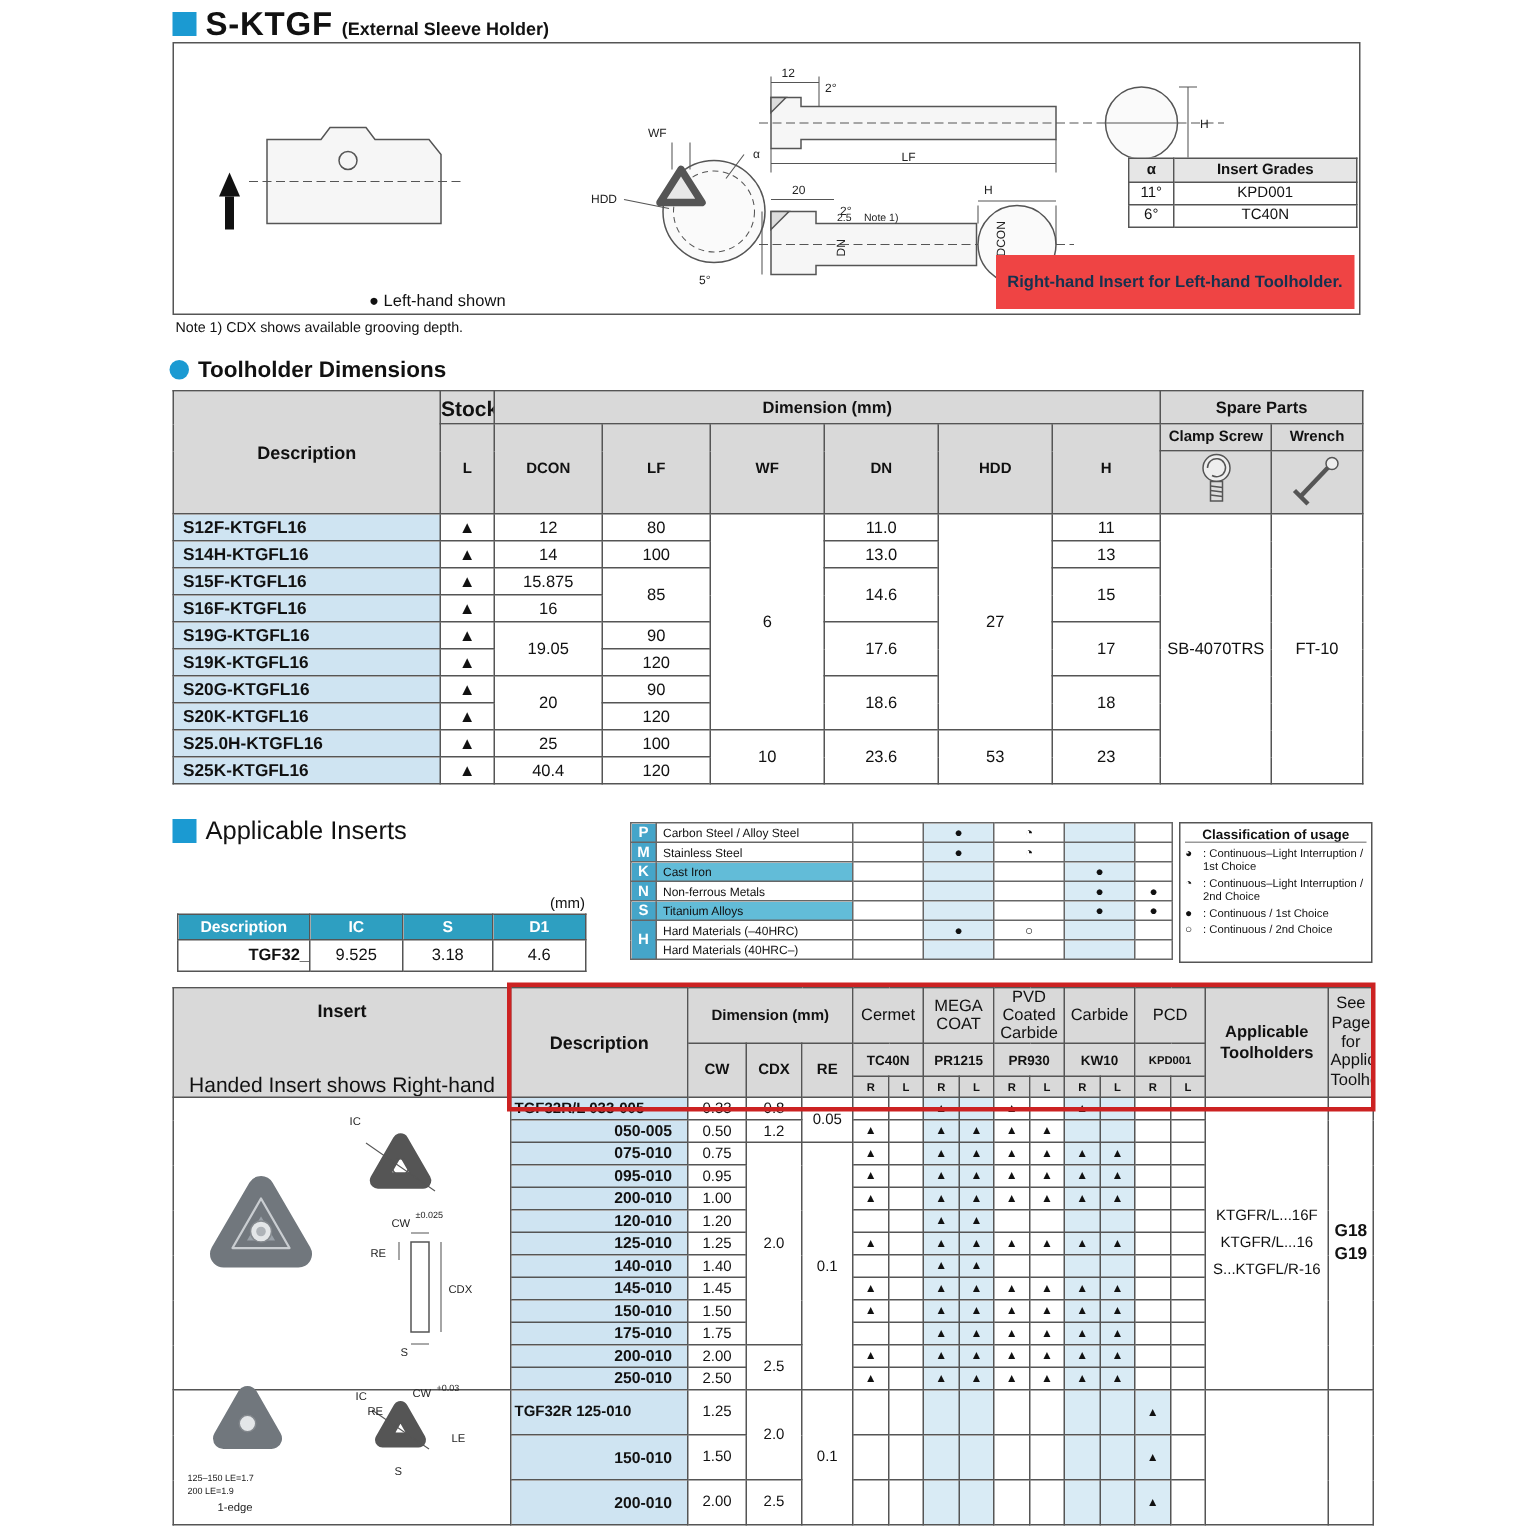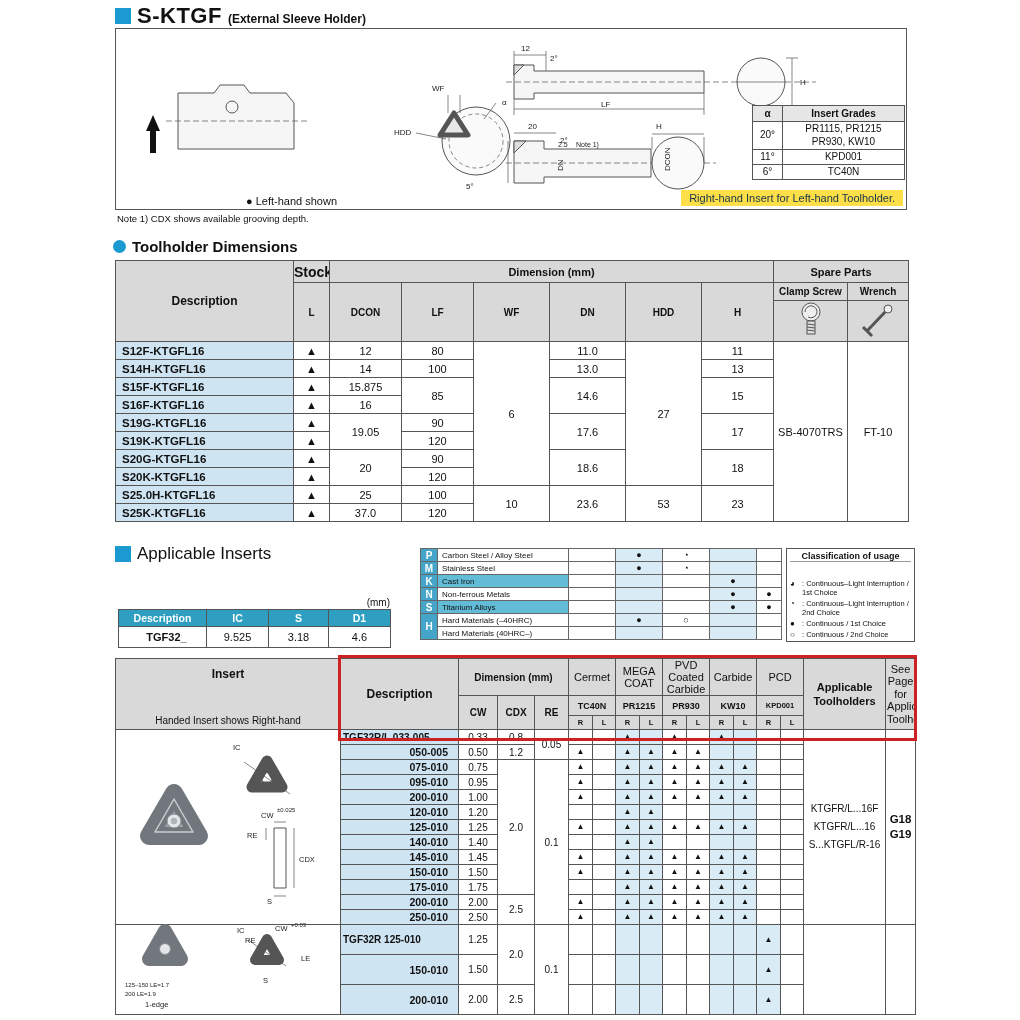--- a/index.html
+++ b/index.html
@@ -10,21 +10,21 @@
   th{background:#d9d9d9;font-weight:bold}
   .sec-title{display:flex;align-items:baseline;gap:6px}
   .sq{width:16px;height:16px;background:#1b9ad2;display:inline-block;align-self:center}
   .dot{width:13px;height:13px;border-radius:50%;background:#1b9ad2;display:inline-block;align-self:center}
   .t1{font-size:22px;font-weight:bold;letter-spacing:.5px}
   .t1sub{font-size:12px;font-weight:bold}
   .t2{font-size:15px;font-weight:bold}
   .t3{font-size:17px;font-weight:normal}
   .diagram-box{left:115px;top:28px;width:792px;height:182px;border:1px solid #555;background:#fff}
   .lh-note{position:absolute;left:130px;top:166px;font-size:11px}
-  .rh-note{position:absolute;right:3px;bottom:3px;background:#fde047;color:#15324f;font-size:11px;font-weight:normal;padding:2px 8px}
+  .rh-note{position:absolute;right:3px;bottom:3px;background:#ef4444;color:#15324f;font-size:11px;font-weight:bold;padding:12px 8px}
   .cdx-note{left:117px;top:213px;font-size:9.5px}
   .grades-tbl{position:absolute;left:636px;top:76px}
   .grades-tbl th{font-size:10px;height:16px;background:#e6e6e6}
   .grades-tbl td{font-size:10px;white-space:pre-line;line-height:1.25}
   .dlab text{font-size:8px;fill:#222;font-family:"Liberation Sans",sans-serif}
   .dlab .sm{font-size:7px}
   .dlab2 text{font-size:7.5px;fill:#222;font-family:"Liberation Sans",sans-serif}
   text.tiny{font-size:6px}
   
   #th-table{left:115px;top:260px;width:793px}
@@ -40,40 +40,40 @@
   
   #mat-table{left:420px;top:548px}
   #mat-table td{height:13px;font-size:8.5px;border-color:#666}
   .mat-letter{background:#45a5c9;color:#fff;font-weight:bold;font-size:10px !important}
   .mat-name{text-align:left !important;padding-left:4px;font-size:8px !important;white-space:nowrap}
   .mat-name.hl{background:#62bcd8}
   .mat-mark{font-size:9px !important;line-height:1}
   .tint{background:#d9ebf5}
   
   .legend{left:786px;top:548px;width:129px;height:94px;border:1px solid #555;background:#fff;padding:2px 3px;font-size:7.5px}
-  .legend-title{text-align:center;font-weight:bold;font-size:9px;border-bottom:1px solid #999;margin-bottom:17px}
+  .legend-title{text-align:center;font-weight:bold;font-size:9px;border-bottom:1px solid #999;margin-bottom:2px}
   .legend-item{display:flex;gap:3px;line-height:1.25;margin-bottom:1px}
   .li-icon{flex:0 0 9px;font-size:8px}
   
   .mm-label{left:118px;top:597px;width:272px;text-align:right;font-size:10px}
   #dims-table{left:118px;top:609px;width:272px}
   #dims-table th{background:#2e9fc1;color:#fff;height:17px;font-size:10.5px}
   #dims-table td{height:21px;font-size:11px}
-  #dims-table td.b{font-weight:bold;text-align:center;padding-left:8px}
+  #dims-table td.b{font-weight:bold;text-align:right;padding-left:8px}
   
   #ins-table{left:115px;top:658px;width:800px}
   #ins-table .hA th{height:32px;font-size:11px}
   #ins-table .hB th{height:20px}
   #ins-table .hC th{height:14px;font-size:7.5px}
   th.gg{font-size:8px;white-space:pre-line;line-height:1.1;font-weight:normal}
   th.gg2{font-size:6.5px}
   th.gname{font-size:9px}
   th.gname.kpd{font-size:7.5px}
   th.insert-h{vertical-align:top;padding-top:8px}
-  .insert-h .ih-sub{font-weight:normal;font-size:10px;margin-top:34px}
+  .insert-h .ih-sub{font-weight:normal;font-size:14px;margin-top:34px}
   th.apph{font-size:10px;white-space:pre-line;line-height:1.3}
   th.seep{font-size:6.5px;font-weight:normal;line-height:1.15;padding:1px}
   #ins-body tr.g1 td{height:15px}
   #ins-body tr.g2 td{height:30px}
   .ins-desc{background:#cfe4f2;font-weight:bold;font-size:10.5px !important;text-align:right !important;padding-right:10px}
   .ins-desc.withprefix{text-align:left !important;padding-left:2px;padding-right:0;font-size:10px !important;white-space:nowrap}
   .num{font-size:10px !important}
   .mark{font-size:8px !important;line-height:1}
   .art-cell{background:#fff}
   .apphold{font-size:10px;line-height:1.8;font-weight:normal}
@@ -153,25 +153,20 @@
     <colgroup>
         <col style="width:30px">
         <col style="width:122px">
       </colgroup>
     <tbody>
         <tr>
       <th>α</th>
       <th>Insert Grades</th>
     </tr>
     <tr>
-      <td style="height:28px">20°</td>
-      <td>PR1115, PR1215
-PR930, KW10</td>
-    </tr>
-    <tr>
       <td style="height:15px">11°</td>
       <td>KPD001</td>
     </tr>
     <tr>
       <td style="height:15px">6°</td>
       <td>TC40N</td>
     </tr>
   </tbody>
     </table>
 </div>
@@ -299,21 +294,21 @@
         <td class="dim">25</td>
         <td class="dim">100</td>
         <td class="dim" rowspan="2">10</td>
         <td class="dim" rowspan="2">23.6</td>
         <td class="dim" rowspan="2">53</td>
         <td class="dim" rowspan="2">23</td>
       </tr>
       <tr>
         <td class="th-desc">S25K-KTGFL16</td>
         <td class="stock-tri">▲</td>
-        <td class="dim">37.0</td>
+        <td class="dim">40.4</td>
         <td class="dim">120</td>
       </tr>
     </tbody>
 </table>
 
 <div class="abs sec-title" style="left:115px;top:544px">
   <span class="sq"></span>
   <span class="t3">Applicable Inserts</span>
 </div>
 

